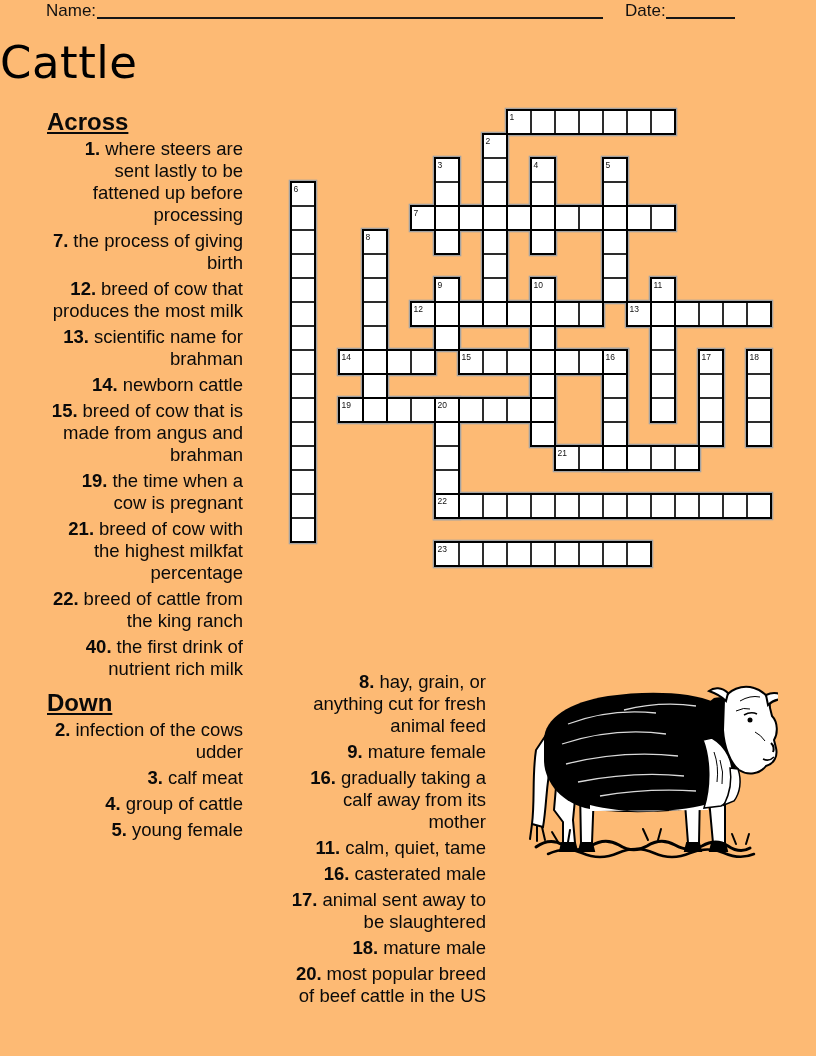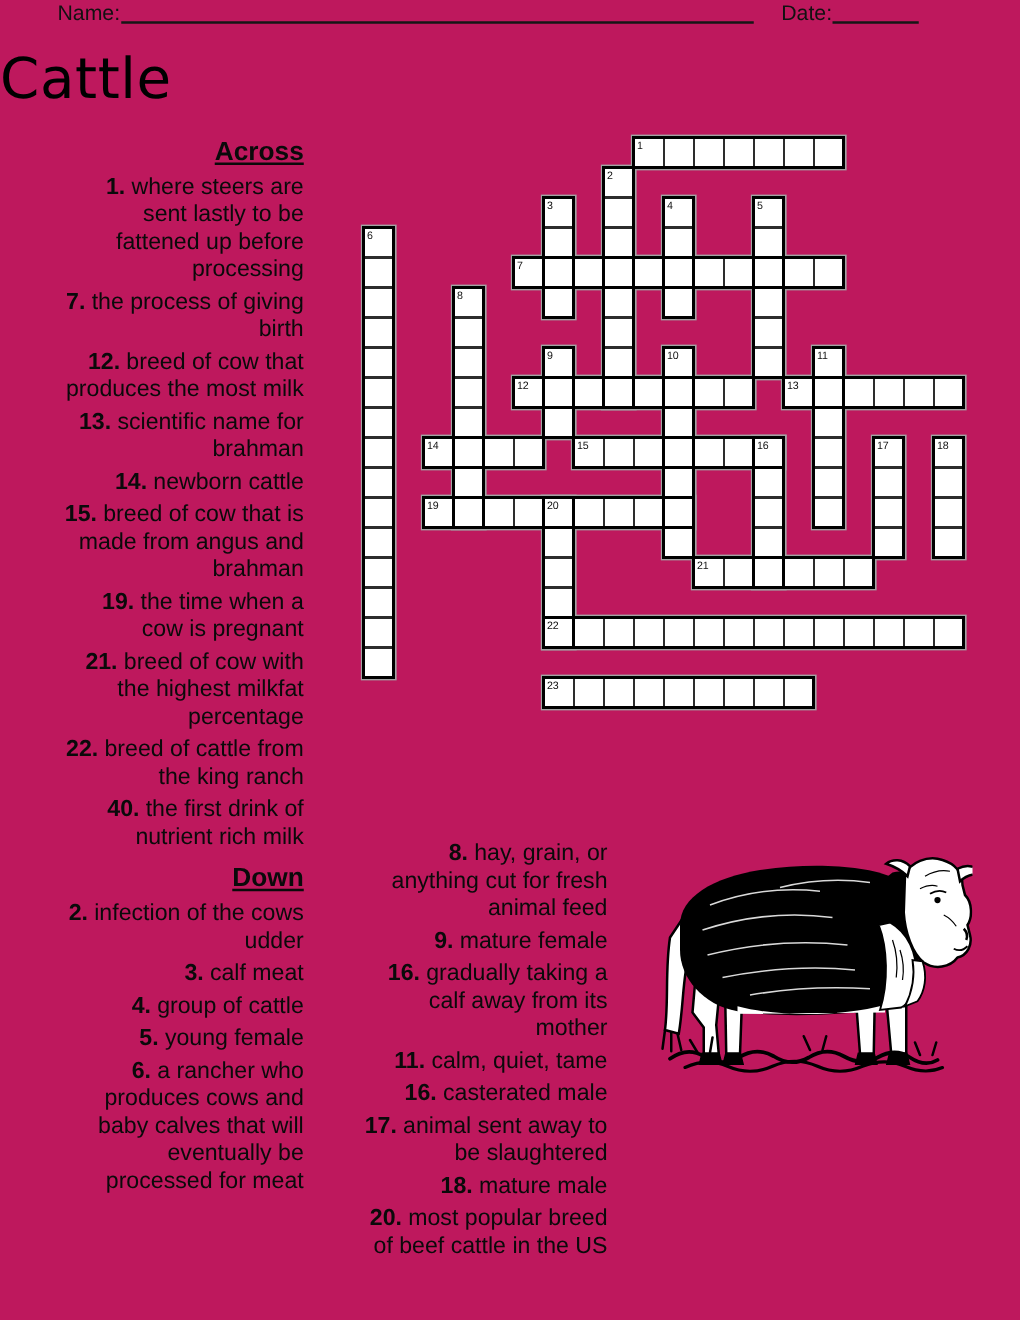--- a/index.html
+++ b/index.html
@@ -1,37 +1,37 @@
 <!DOCTYPE html>
 <html><head>
 <meta charset="utf-8">
 <style>
   html,body { margin:0; padding:0; background:#fff; }
   #page {
-    position:relative; width:816px; height:1056px; background:#be185d;
+    position:relative; width:816px; height:1056px; background:#fdba74;
     font-family:"Liberation Sans", sans-serif; color:#000; overflow:hidden;
   }
   
   .field-label { position:absolute; top:1px; font-size:17px; color:#111; }
   #name-label { left:46px; }
   #date-label { left:625px; }
   .blank-line { position:absolute; top:17px; border-bottom:2px solid #161616; height:0; }
   #name-line { left:97px; width:506px; }
   #date-line { left:666px; width:69px; }
   
   #title {
     position:absolute; top:36px; left:0; width:816px; text-align:left;
     font-family:"DejaVu Sans", sans-serif; font-size:45px; font-weight:500;
     letter-spacing:0.5px; color:#000;
   }
   
   .clue-col { position:absolute; font-size:18.5px; line-height:22px; color:#0a0a0a; }
   #col-left { left:47px; top:111px; width:196px; }
   #col-mid  { left:290px; top:628px; width:196px;margin-top:43px; }
-  .sec-h { font-size:21px; font-weight:700; text-decoration:underline; margin:0 0 5px 0;text-align:right; }
+  .sec-h { font-size:24px; font-weight:700; text-decoration:underline; margin:0 0 5px 0; }
   .sec-h.down { margin-top:12px; }
   .clue { margin:0 0 4px 0;text-align:right; }
   .clue b { font-weight:700; margin-right:5px; }
   
   #grid-svg { position:absolute; left:288px; top:107px; }
   
   #cow-svg { position:absolute; left:528px; top:682px; }
 </style>
 </head>
 <body>
@@ -58,21 +58,20 @@
         <p class="clue"><b>21.</b><span>breed of cow with the highest milkfat percentage</span></p>
         <p class="clue"><b>22.</b><span>breed of cattle from the king ranch</span></p>
         <p class="clue"><b>40.</b><span>the first drink of nutrient rich milk</span></p>
       </div>
     <div class="sec-h down">Down</div>
     <div id="down-list-left">
         <p class="clue"><b>2.</b><span>infection of the cows udder</span></p>
         <p class="clue"><b>3.</b><span>calf meat</span></p>
         <p class="clue"><b>4.</b><span>group of cattle</span></p>
         <p class="clue"><b>5.</b><span>young female</span></p>
-        <p class="clue"><b>6.</b><span>a rancher who produces cows and baby calves that will eventually be processed for meat</span></p>
       </div>
   </div>
 
   <div id="col-mid" class="clue-col">
     <div id="down-list-right">
         <p class="clue"><b>8.</b><span>hay, grain, or anything cut for fresh animal feed</span></p>
         <p class="clue"><b>9.</b><span>mature female</span></p>
         <p class="clue"><b>16.</b><span>gradually taking a calf away from its mother</span></p>
         <p class="clue"><b>11.</b><span>calm, quiet, tame</span></p>
         <p class="clue"><b>16.</b><span>casterated male</span></p>

